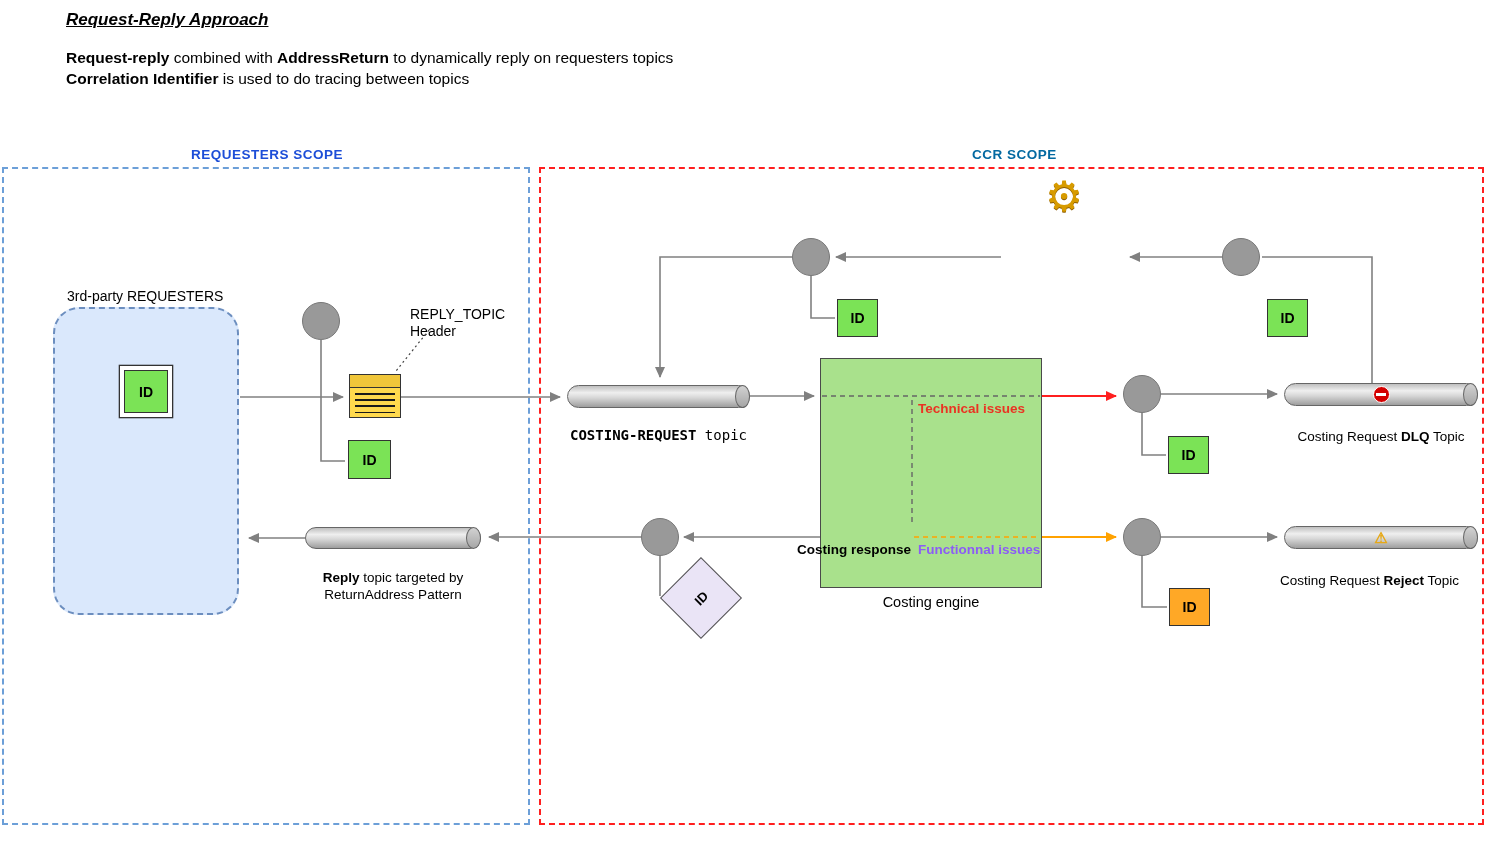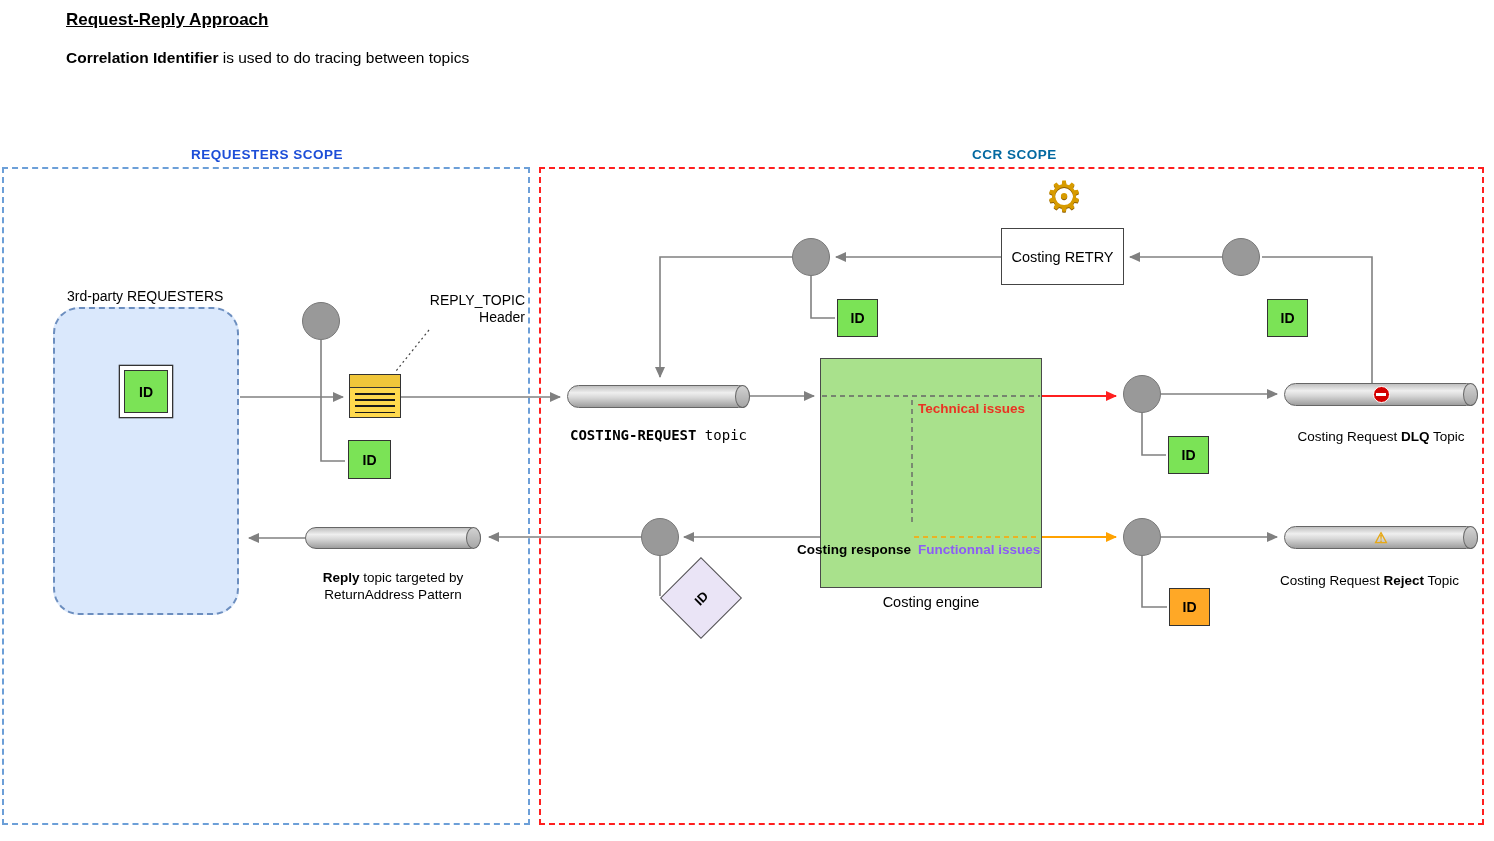--- a/index.html
+++ b/index.html
@@ -1,21 +1,21 @@
 <!DOCTYPE html>
 <html><head>
 <meta charset="utf-8">
 <style>
   html,body{margin:0;padding:0;background:#fff;}
   #canvas{position:relative;width:1494px;height:841px;background:#fff;
           font-family:"Liberation Sans", sans-serif;color:#000;overflow:hidden;}
   .abs{position:absolute;}
 
   
-  #title{left:66px;top:10px;font-size:17px;font-weight:bold;
+  #title{left:66px;top:10px;font-size:17px;font-weight:bold;font-style:italic;
          text-decoration:underline;}
   #desc{left:66px;top:47px;font-size:15.5px;line-height:21px;}
   .b{font-weight:bold;}
 
   
   #scope-req{left:2px;top:167px;width:528px;height:658px;border:2px dashed #6C9FD8;box-sizing:border-box;}
   #scope-ccr{left:539px;top:167px;width:945px;height:658px;border:2px dashed #FF1F1F;box-sizing:border-box;}
   .scope-label{font-size:13.5px;font-weight:bold;letter-spacing:.5px;}
   #scope-label-req{left:191px;top:147px;color:#1d4ed8;}
   #scope-label-ccr{left:972px;top:147px;color:#0369a1;}
@@ -38,21 +38,21 @@
   #id-env{left:348px;top:440px;width:43px;height:39px;}
 
   
   #envelope{left:349px;top:374px;width:52px;height:44px;background:#FFD94D;
             border:1.3px solid #333;box-sizing:border-box;}
   #envelope .env-band{position:absolute;left:0;right:0;top:0;height:12px;
             background:#F0C63A;border-bottom:1px solid #333;}
   #envelope .env-lines{position:absolute;left:5px;right:5px;top:18px;height:20px;
             background:repeating-linear-gradient(180deg,#1a1a1a 0 1.6px,transparent 1.6px 6.2px);}
 
-  #env-note{left:410px;top:292px;width:115px;text-align:right;font-size:14px;line-height:17px;}
+  #env-note{left:410px;top:306px;width:115px;text-align:left;font-size:14px;line-height:17px;}
 
   
   .pipe{border:1.2px solid #666;border-radius:12px;box-sizing:border-box;
         background:linear-gradient(180deg,#bfbfbf 0%,#efefef 32%,#d8d8d8 55%,#9e9e9e 100%);}
   .pipe::after{content:"";position:absolute;right:-1px;top:-1px;bottom:-1px;width:15px;
         border:1.2px solid #666;border-radius:50%;box-sizing:border-box;
         background:linear-gradient(180deg,#d2d2d2,#a6a6a6);}
   .picon{position:absolute;inset:0;display:flex;align-items:center;justify-content:center;}
 
   #pipe-reply{left:305px;top:527px;width:176px;height:22px;}
@@ -107,20 +107,21 @@
   
   #connectors{position:absolute;left:0;top:0;z-index:5;pointer-events:none;}
 </style>
 </head>
 <body>
 
 <div id="canvas">
 
   <div id="title" class="abs">Request-Reply Approach</div>
   <div id="desc" class="abs">
+    <div><span class="b">Request-reply</span><span> combined with </span><span class="b">AddressReturn</span><span> to dynamically reply on requesters topics</span></div>
     <div><span class="b">Correlation Identifier</span><span> is used to do tracing between topics</span></div>
   </div>
 
   <div id="scope-req" class="abs"></div>
   <div id="scope-ccr" class="abs"></div>
   <div id="scope-label-req" class="abs scope-label">REQUESTERS SCOPE</div>
   <div id="scope-label-ccr" class="abs scope-label">CCR SCOPE</div>
 
   <div id="req-title" class="abs">3rd-party REQUESTERS</div>
   <div id="req-box" class="abs"></div>
@@ -154,23 +155,20 @@
   <div id="dlq-label" class="abs"><span>Costing Request </span><span class="b">DLQ</span><span> Topic</span></div>
 
   <div id="pipe-reject" class="abs pipe">
     <span class="picon">
         <span class="warn">⚠</span>
       </span>
   </div>
   <div id="reject-label" class="abs"><span>Costing Request </span><span class="b">Reject</span><span> Topic</span></div>
 
   <div id="gear" class="abs">⚙</div>
-  <div id="retry-box" class="abs">
-      <span>Costing RETRY</span>
-    </div>
   <div id="circle-retry-l" class="abs gcircle"></div>
   <div id="circle-retry-r" class="abs gcircle"></div>
   <div id="id-retry-l" class="abs idbox">ID</div>
   <div id="id-retry-r" class="abs idbox">ID</div>
 
   <div id="engine" class="abs"></div>
   <div id="engine-label" class="abs">Costing engine</div>
   <div id="tech-label" class="abs issue">Technical issues</div>
   <div id="func-label" class="abs issue">Functionnal issues</div>
   <div id="resp-label" class="abs issue">Costing response</div>

